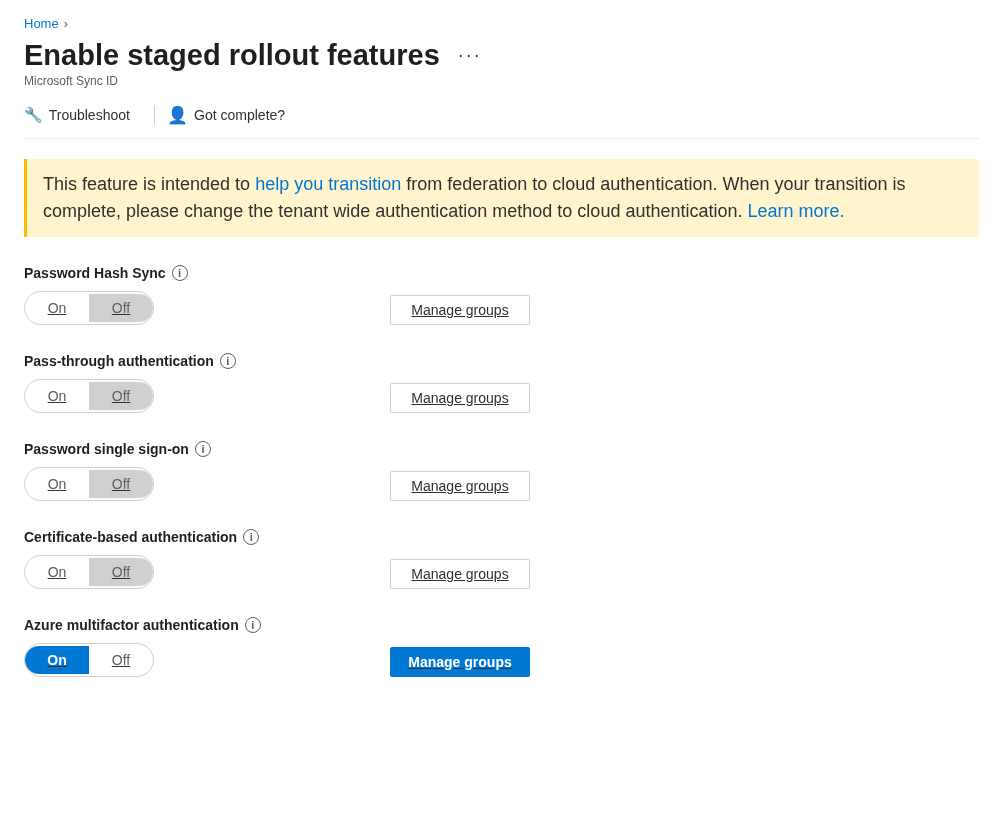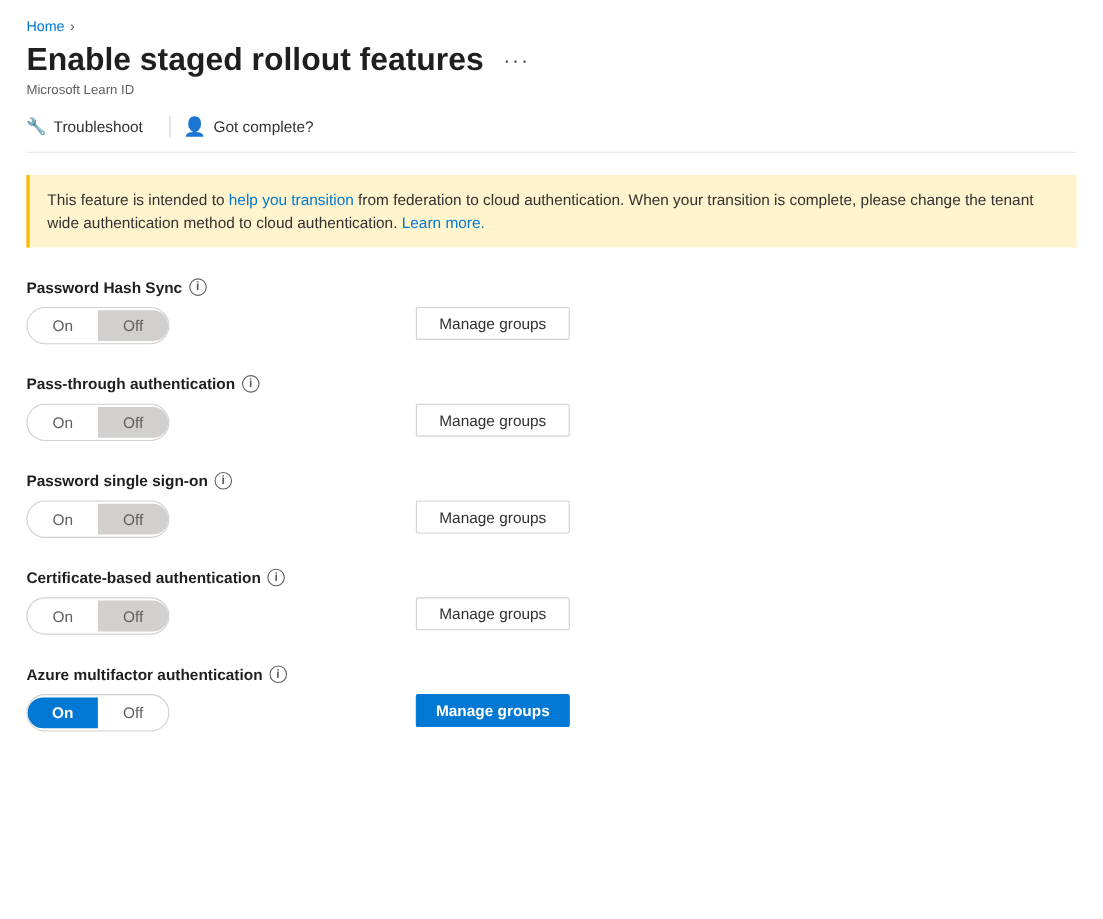--- a/index.html
+++ b/index.html
@@ -91,21 +91,21 @@
     }
     .toolbar-feedback .icon {
       color: #0078d4;
       font-size: 17px;
     }
     .info-banner {
       background: #fff4ce;
       border-left: 3px solid #ffb900;
       padding: 12px 16px;
       margin-bottom: 28px;
-      font-size: 14px;
+      font-size: 18px;
       line-height: 1.5;
       color: #323130;
     }
     .info-banner a {
       color: #0078d4;
       text-decoration: none;
     }
     .feature-section {
       margin-bottom: 28px;
     }
@@ -127,22 +127,23 @@
       border: 1.5px solid #605e5c;
       border-radius: 50%;
       font-size: 11px;
       color: #605e5c;
       cursor: pointer;
       font-style: normal;
       flex-shrink: 0;
     }
     .feature-row {
       display: flex;
-      align-items: flex-start;
-      gap: 4px;
+      align-items: flex-end;
+      gap: 16px;
+      text-decoration: underline;
     }
     
     .toggle-group {
       display: flex;
       align-items: center;
       background: #fff;
       border: 1px solid #d2d0ce;
       border-radius: 20px;
       overflow: hidden;
       width: 130px;
@@ -194,21 +195,21 @@
 
 <div class="breadcrumb">
   <a class="breadcrumb-link" href="#">Home</a>
   <span class="breadcrumb-sep">›</span>
 </div>
 
 <div class="page-title-row">
   <h1 class="page-title">Enable staged rollout features</h1>
   <button class="more-btn">···</button>
 </div>
-<div class="subtitle">Microsoft Learn ID</div>
+<div class="subtitle">Microsoft Sync ID</div>
 
 <div class="toolbar">
   <button class="toolbar-btn">
     <span class="icon">🔧</span>
     <span>Troubleshoot</span>
   </button>
   <div class="toolbar-divider"></div>
   <button class="toolbar-feedback">
     <span class="icon">👤</span>
     <span>Got complete?</span>

